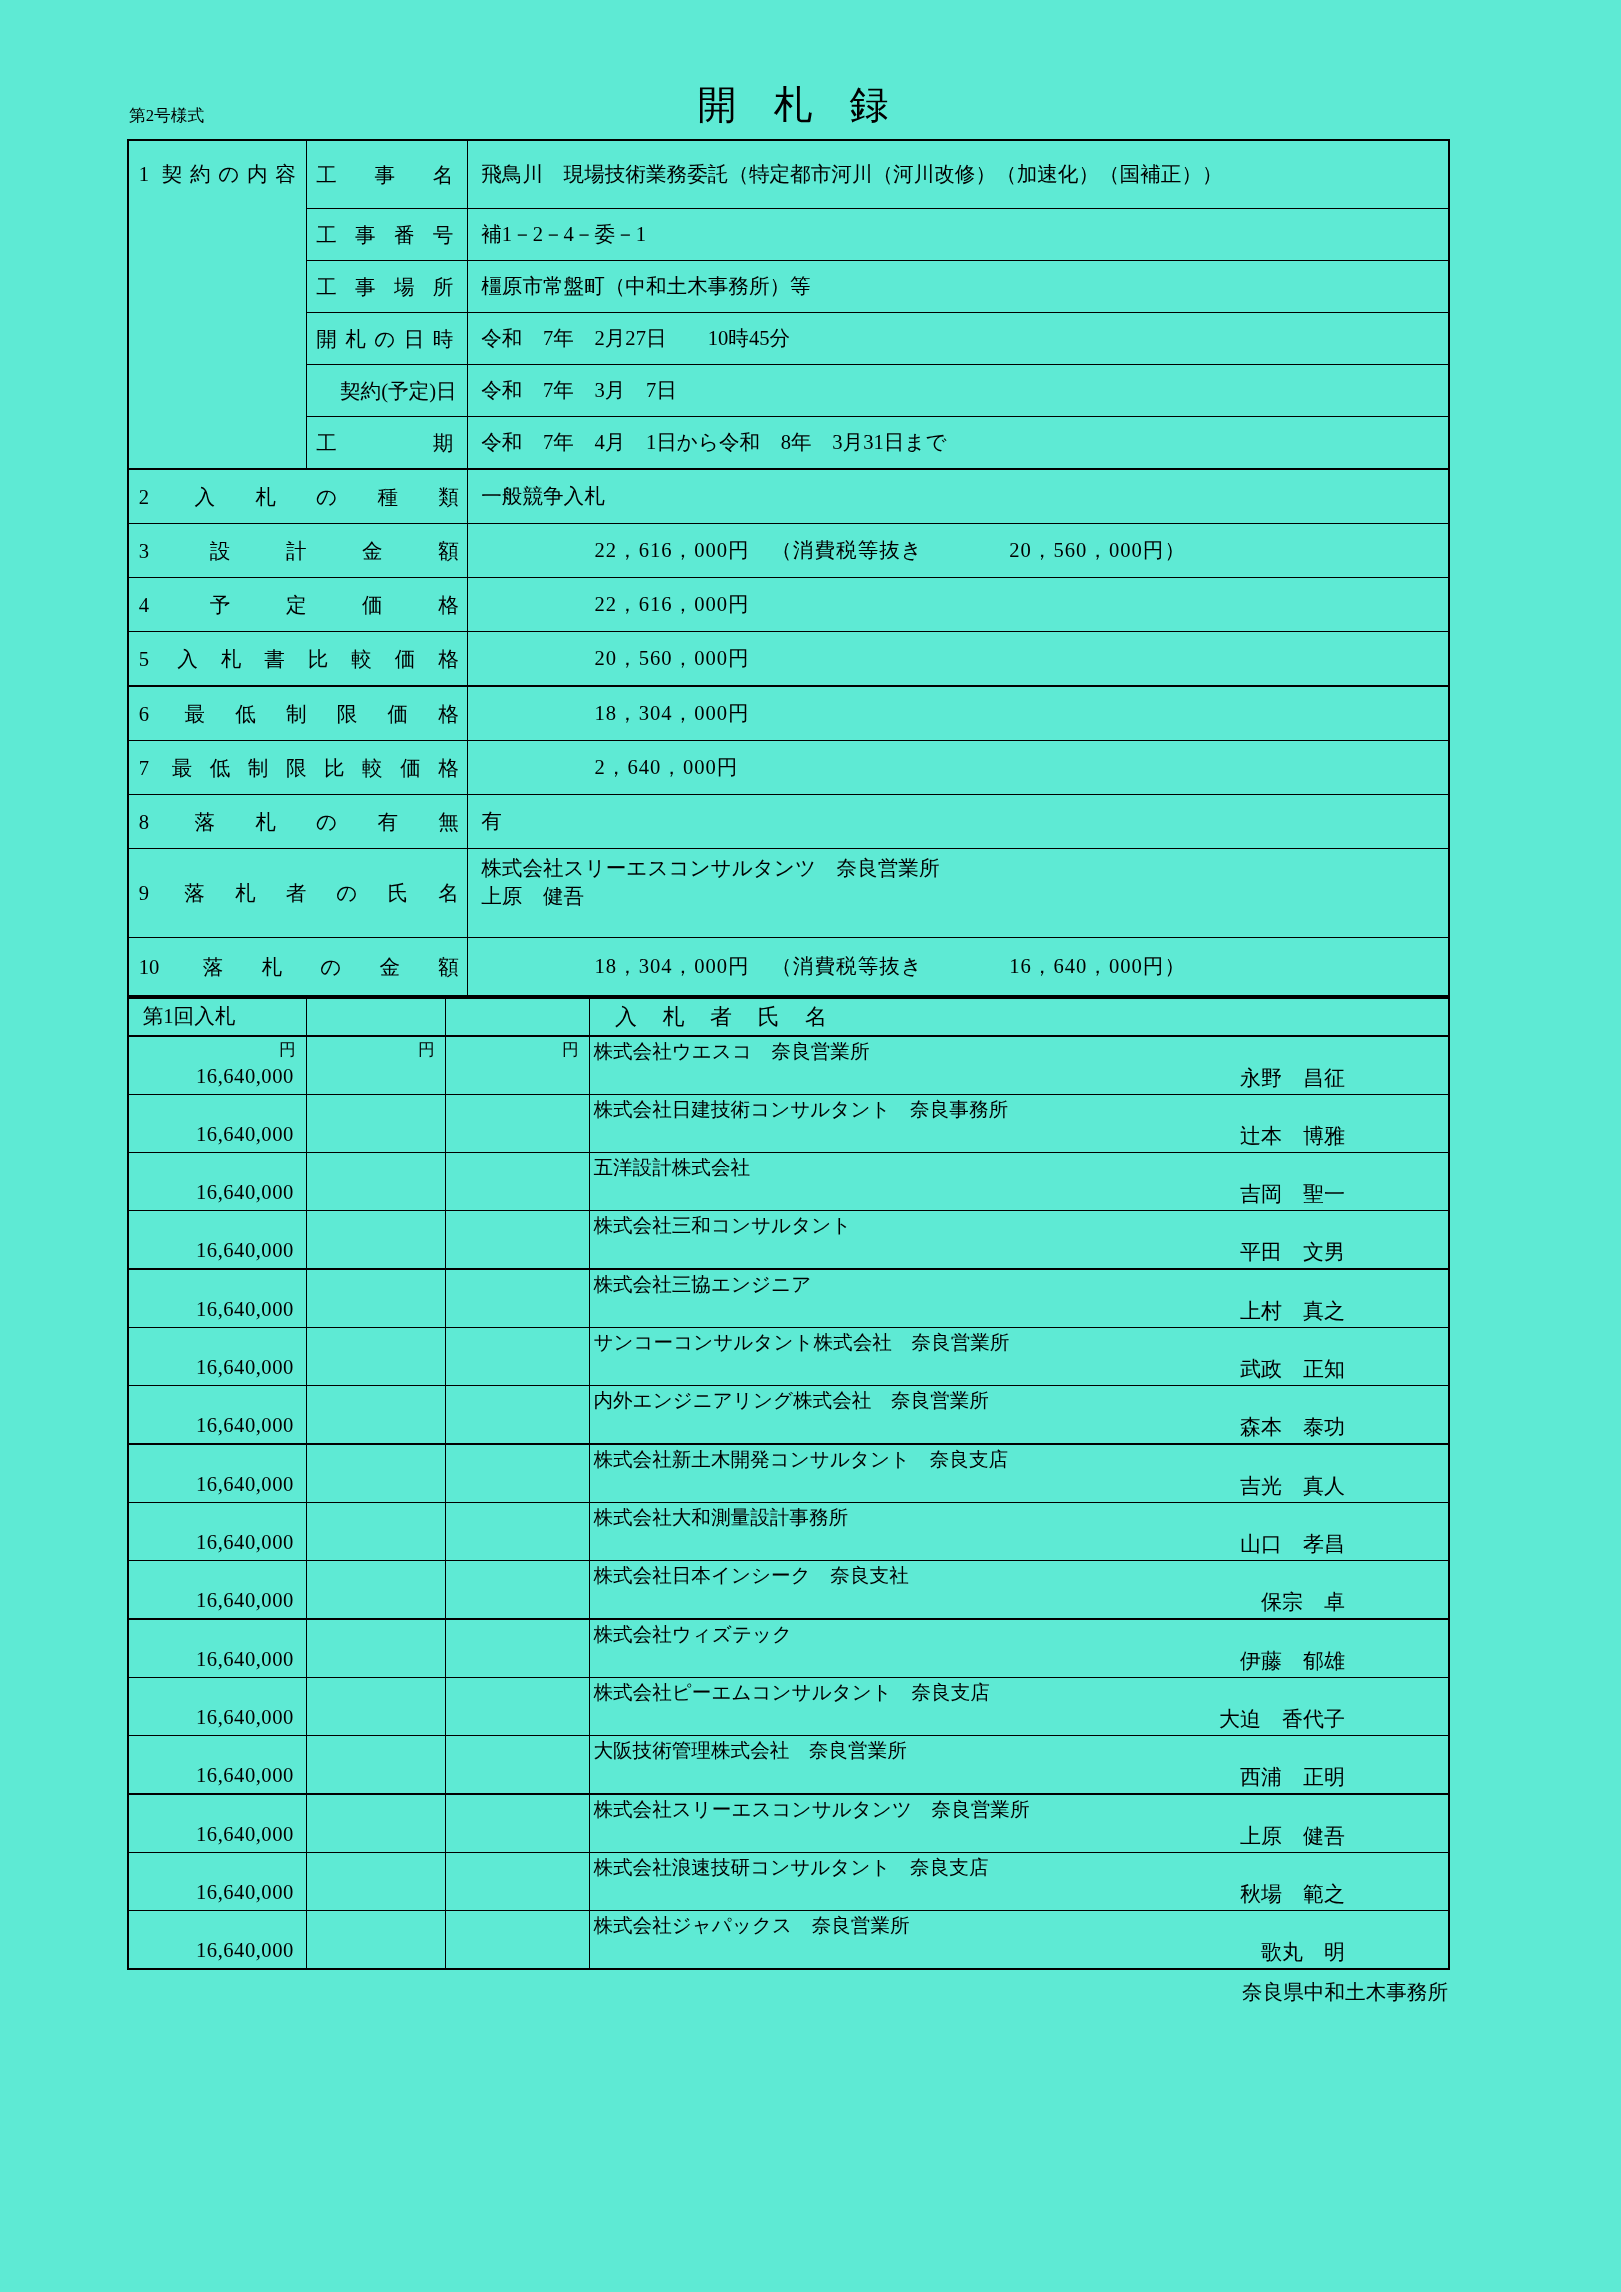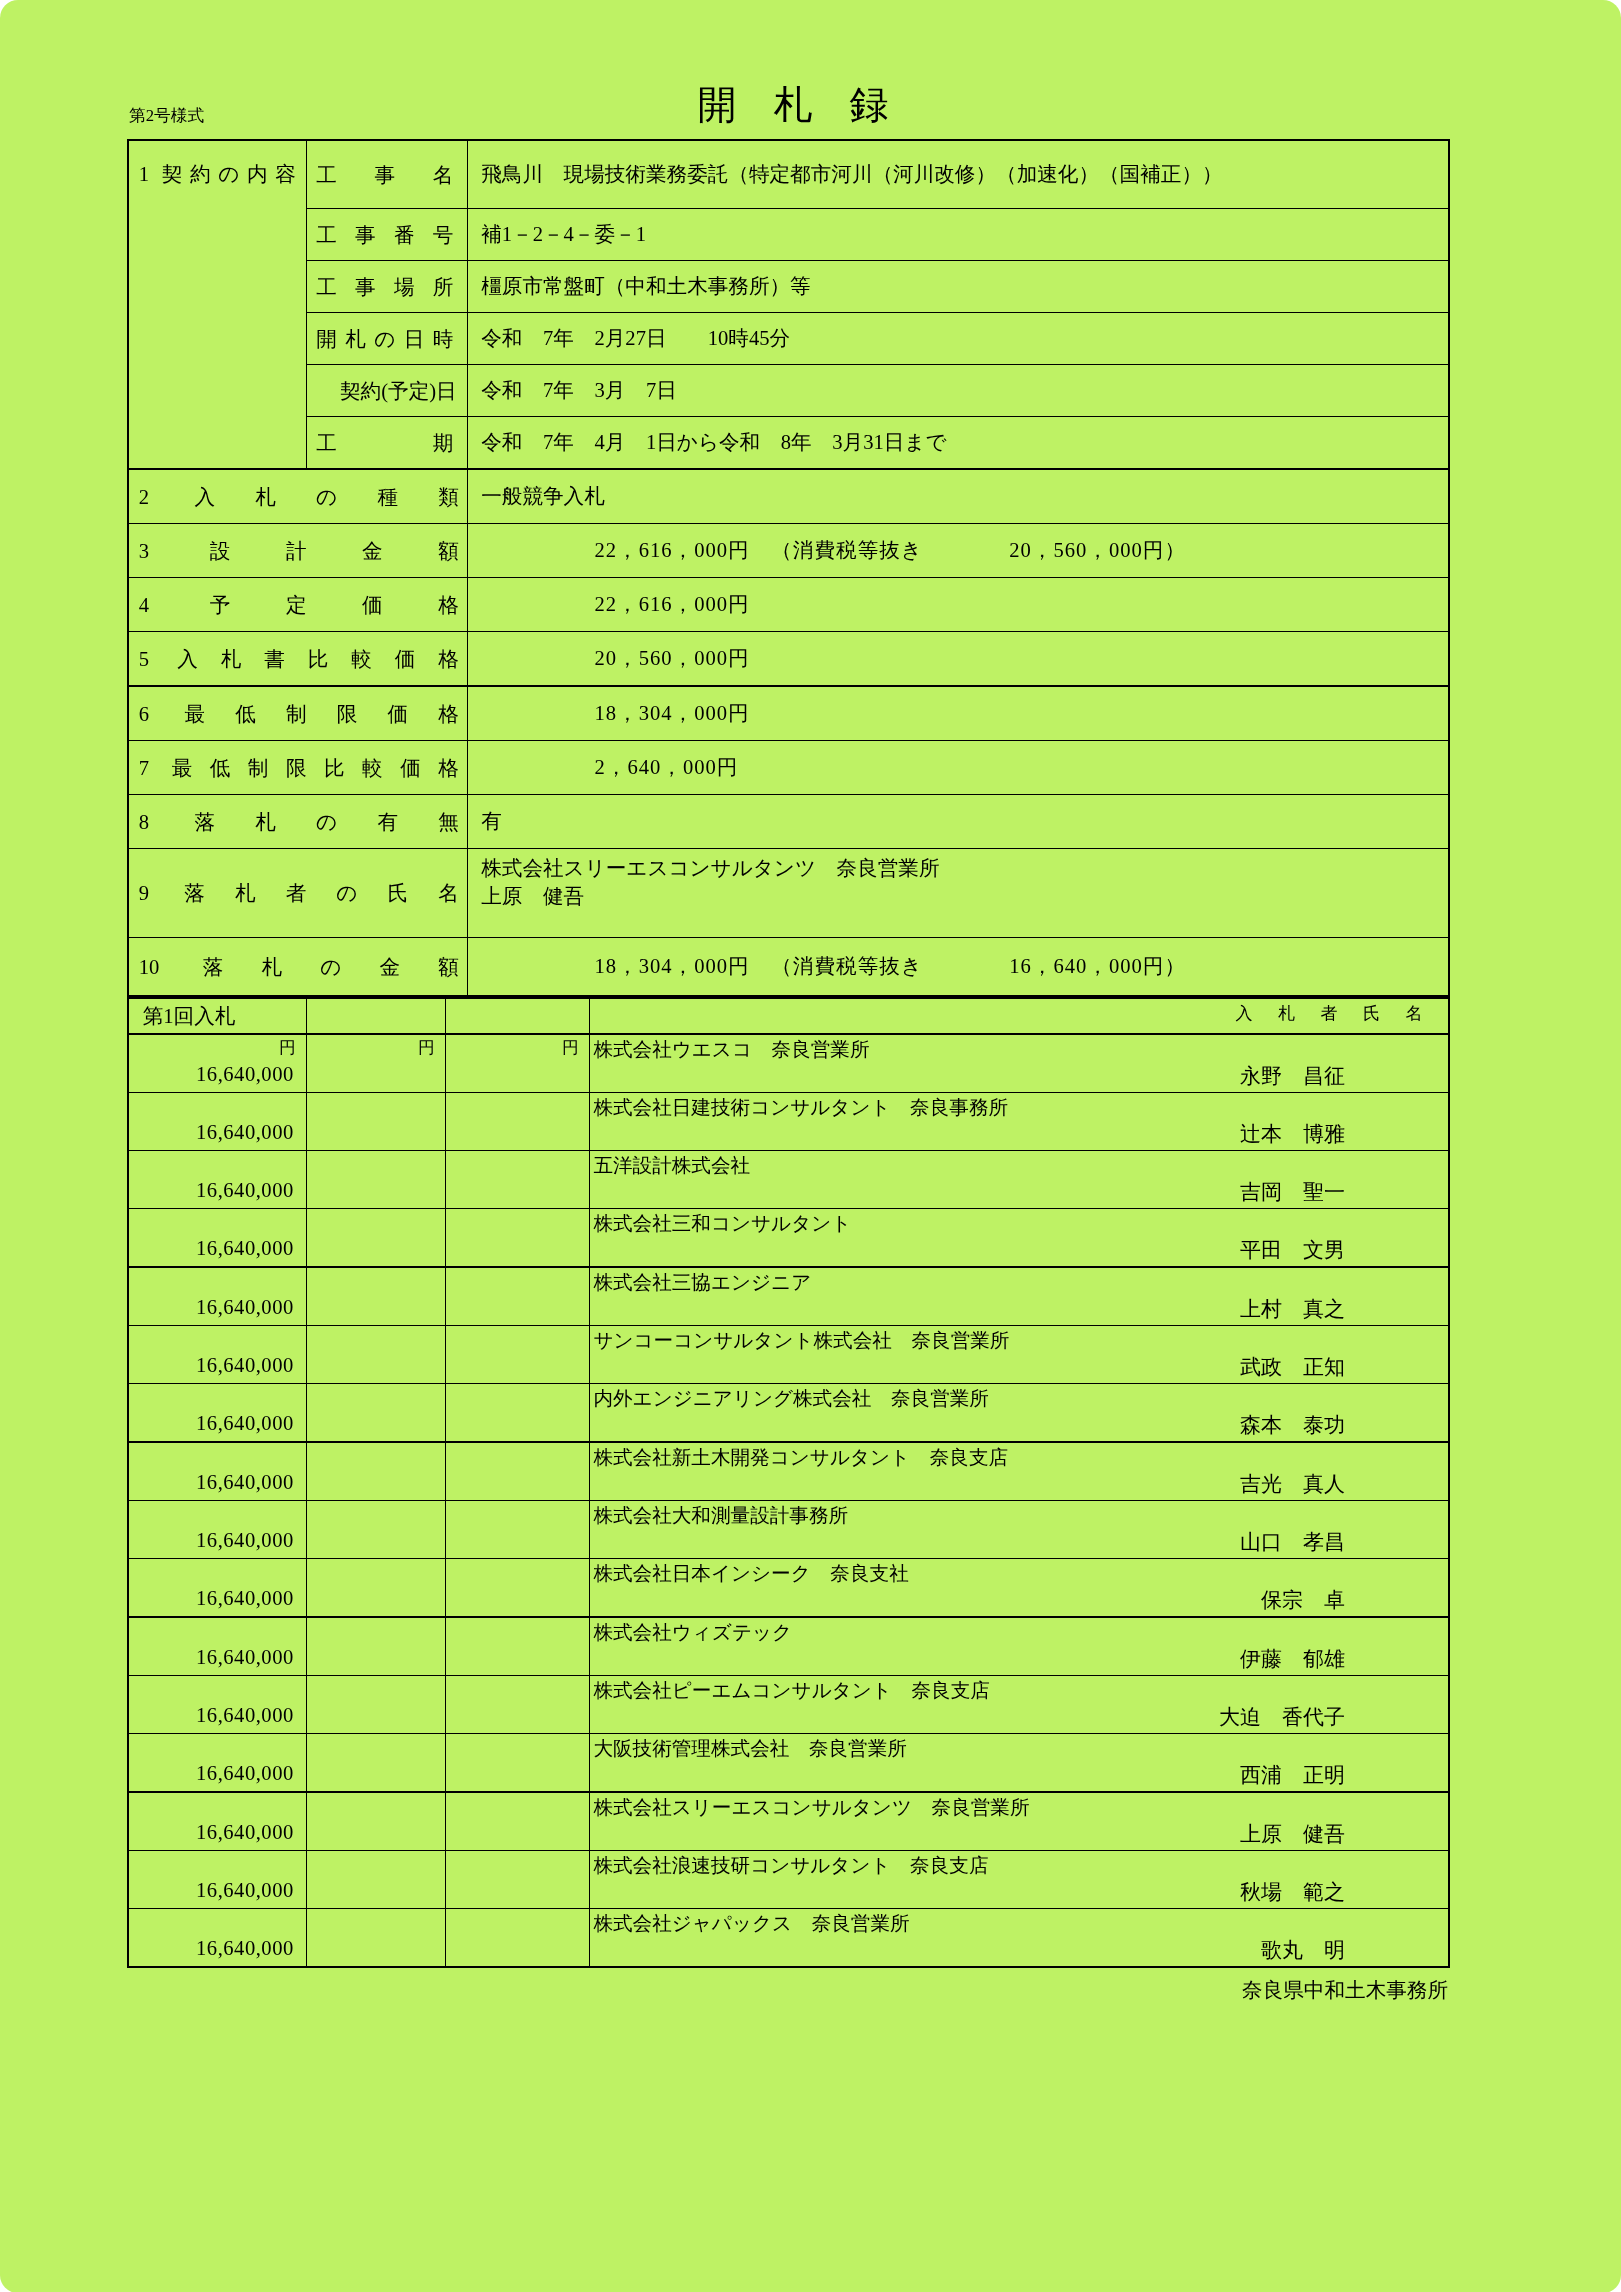--- a/index.html
+++ b/index.html
@@ -8,23 +8,22 @@
     background: #ffffff;
   }
   body {
     font-family: "Liberation Serif", "DejaVu Serif", serif;
     color: #000000;
   }
   .page {
     position: relative;
     width: 1621px;
     height: 2293px;
-    background: #bef264;
+    background: #5eead4;
     box-sizing: border-box;
-    border-radius: 18px;
   }
   .sheet {
     position: absolute;
     left: 127px;
     top: 78px;
     width: 1321px;
   }
 
   
   .head-row {
@@ -106,22 +105,22 @@
     padding: 0;
     font-size: 19.6px;
     vertical-align: top;
   }
   .round-label {
     padding: 2.9px 0 2.9px 13.7px;
     font-size: 20.6px;
     white-space: nowrap;
   }
   .bidder-hdr {
-    text-align: right;
-    font-size: 17px;
+    text-align: left;
+    font-size: 22px;
     letter-spacing: 25.5px;
     text-indent: 25.5px;
     padding: 2.9px 0;
     white-space: nowrap;
   }
   .yen-mark {
     text-align: right;
     padding: 1px 4.9px 0 0;
     font-size: 16.7px;
   }

